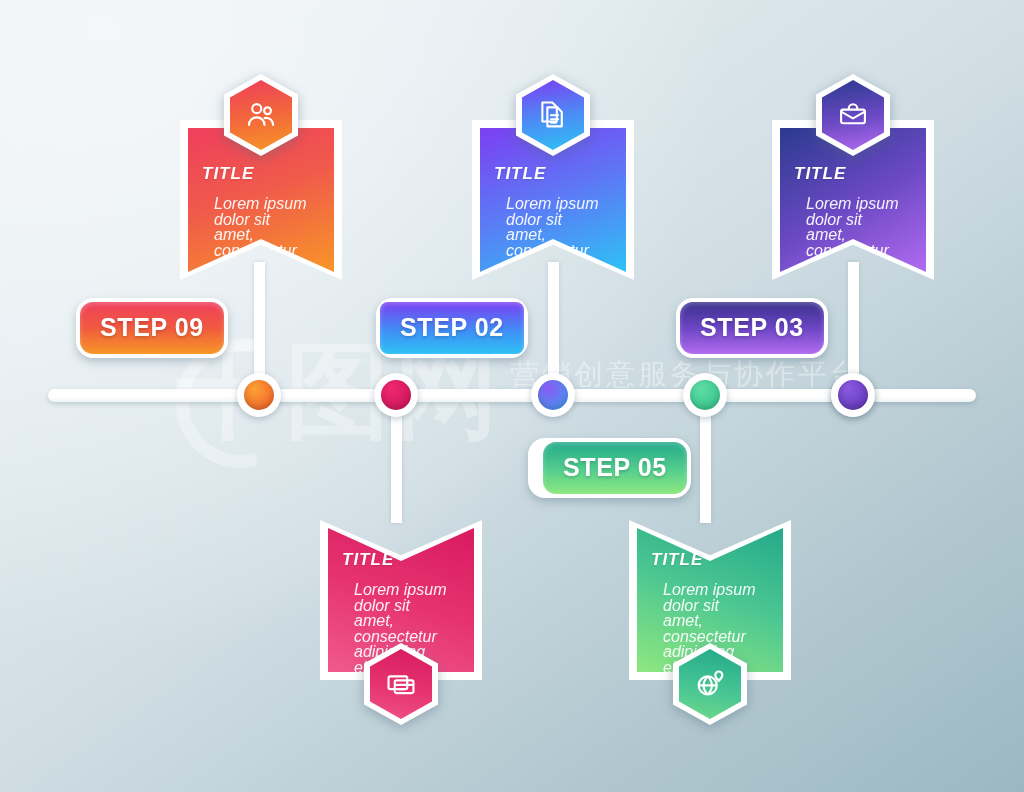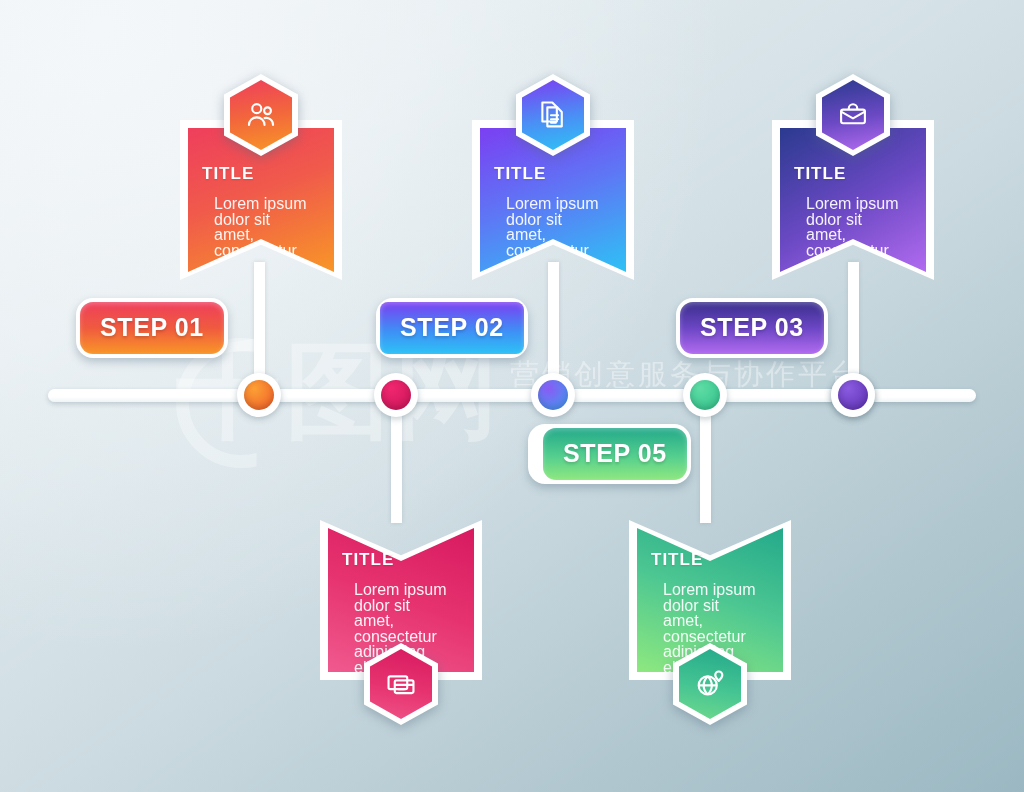--- a/index.html
+++ b/index.html
@@ -64,21 +64,21 @@
     border-radius:13px;padding:11px 20px 12px;
     display:flex;align-items:center;justify-content:center;
     box-shadow:inset 0 2px 5px rgba(255,255,255,.28);
   }
   .badge .inner span{
     color:#ffffff;font-size:25px;font-weight:700;letter-spacing:.6px;
     text-shadow:0 2px 3px rgba(0,0,0,.16);white-space:nowrap;
   }
 
   
-  .card{position:absolute;width:144px;}
+  .card{position:absolute;width:144px;font-style:italic;}
   .card .frame{
     position:relative;width:162px;height:160px;background:#ffffff;
     filter:drop-shadow(0 5px 8px rgba(80,105,125,.35));
   }
   .card.up .frame{
     clip-path:polygon(0 0,100% 0,100% 100%,50% 78%,0 100%);
   }
   .card.down .frame{
     clip-path:polygon(0 0,50% 22%,100% 0,100% 100%,0 100%);
   }
@@ -144,21 +144,21 @@
       <svg viewBox="0 0 24 24" fill="none" stroke="#fff" stroke-width="1.5" stroke-linecap="round">
         <circle cx="9" cy="7.5" r="3.2"></circle>
           <path d="M3.5 19c0-3.2 2.5-5.3 5.5-5.3s5.5 2.1 5.5 5.3"></path>
         <circle cx="16.6" cy="9" r="2.4"></circle>
           <path d="M14.5 14.2c2.9-.7 6 1.2 6 4.8"></path>
       </svg>
     </div>
   </div>
   <div class="badge" style="left:76px;top:298px;">
     <div class="inner" style="background:linear-gradient(180deg,#ef3f5c 0%,#f05a3f 50%,#f89627 100%);">
-      <span>STEP 01</span>
+      <span>STEP 09</span>
     </div>
   </div>
   <div class="node" style="left:237px;top:373px;">
     <i style="background:radial-gradient(circle at 35% 30%,#fba035,#f05a28);"></i>
   </div>
 
   <div class="card up" style="left:472px;top:120px;">
     <div class="frame">
       <div class="fill" style="background:linear-gradient(160deg,#7b3ff2 0%,#5d78f5 48%,#2ec2f5 100%);"></div>
       <div class="txt">
@@ -231,21 +231,21 @@
     <div class="hin" style="background:linear-gradient(190deg,#d81a60 0%,#e6336f 55%,#ef5288 100%);">
       <svg viewBox="0 0 24 24" fill="none" stroke="#fff" stroke-width="1.5" stroke-linejoin="round">
         <rect x="3.2" y="6.6" width="13.2" height="9" rx="1.2"></rect>
         <rect x="7.6" y="9.4" width="13.2" height="9" rx="1.2"></rect>
         <path d="M7.6 12.6h13.2"></path>
         <path d="M10.2 15.6h4.2" stroke-linecap="round"></path>
       </svg>
     </div>
   </div>
 
-  <div class="badge" style="left:528px;top:424px;padding-left:15px;">
+  <div class="badge" style="left:528px;top:438px;padding-left:15px;">
     <div class="inner" style="background:linear-gradient(180deg,#23a98a 0%,#55cf8e 55%,#8ee87f 100%);">
       <span>STEP 05</span>
     </div>
   </div>
   <div class="node" style="left:683px;top:373px;">
     <i style="background:radial-gradient(circle at 35% 28%,#5fdca5,#2fc08a);"></i>
   </div>
   <div class="card down" style="left:629px;top:520px;">
     <div class="frame">
       <div class="fill" style="background:linear-gradient(200deg,#23a98a 0%,#4dc792 48%,#8ee87f 100%);"></div>

